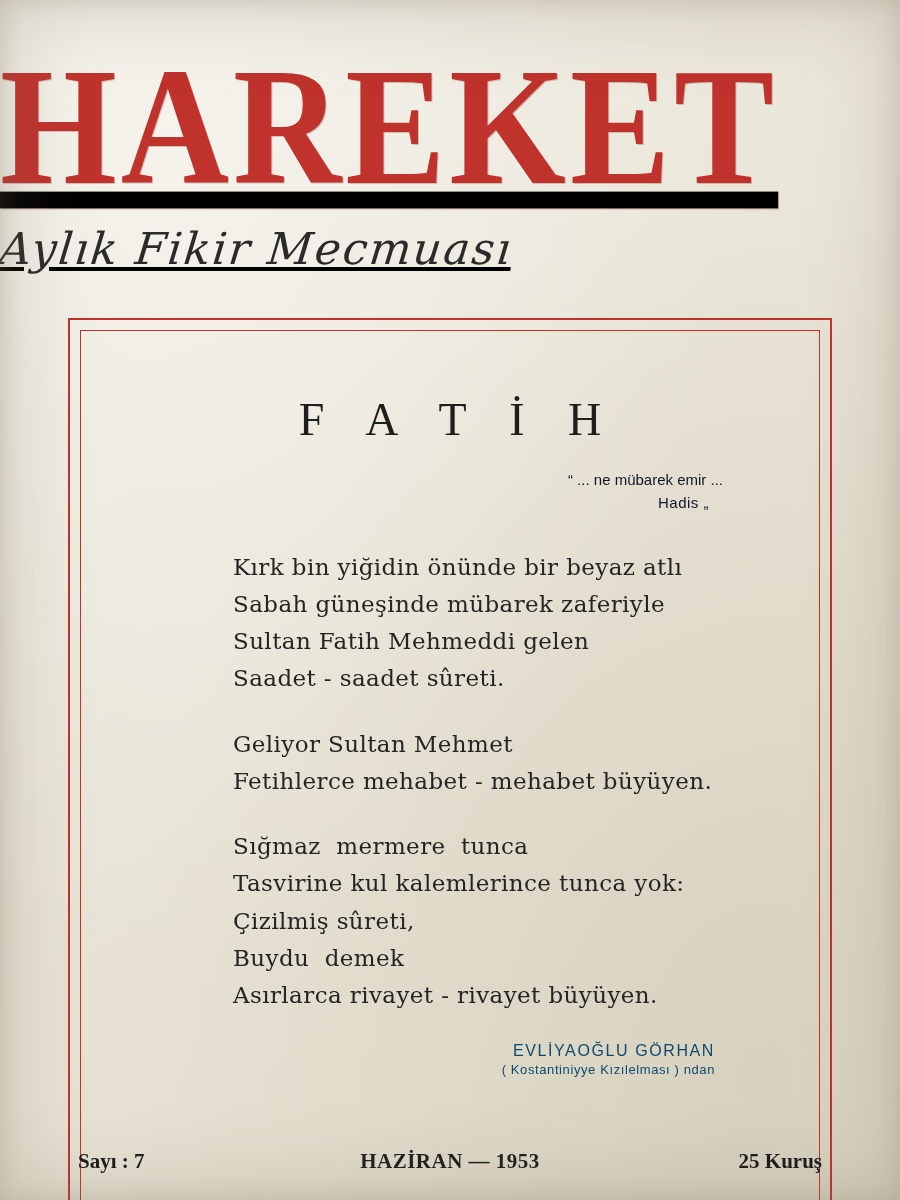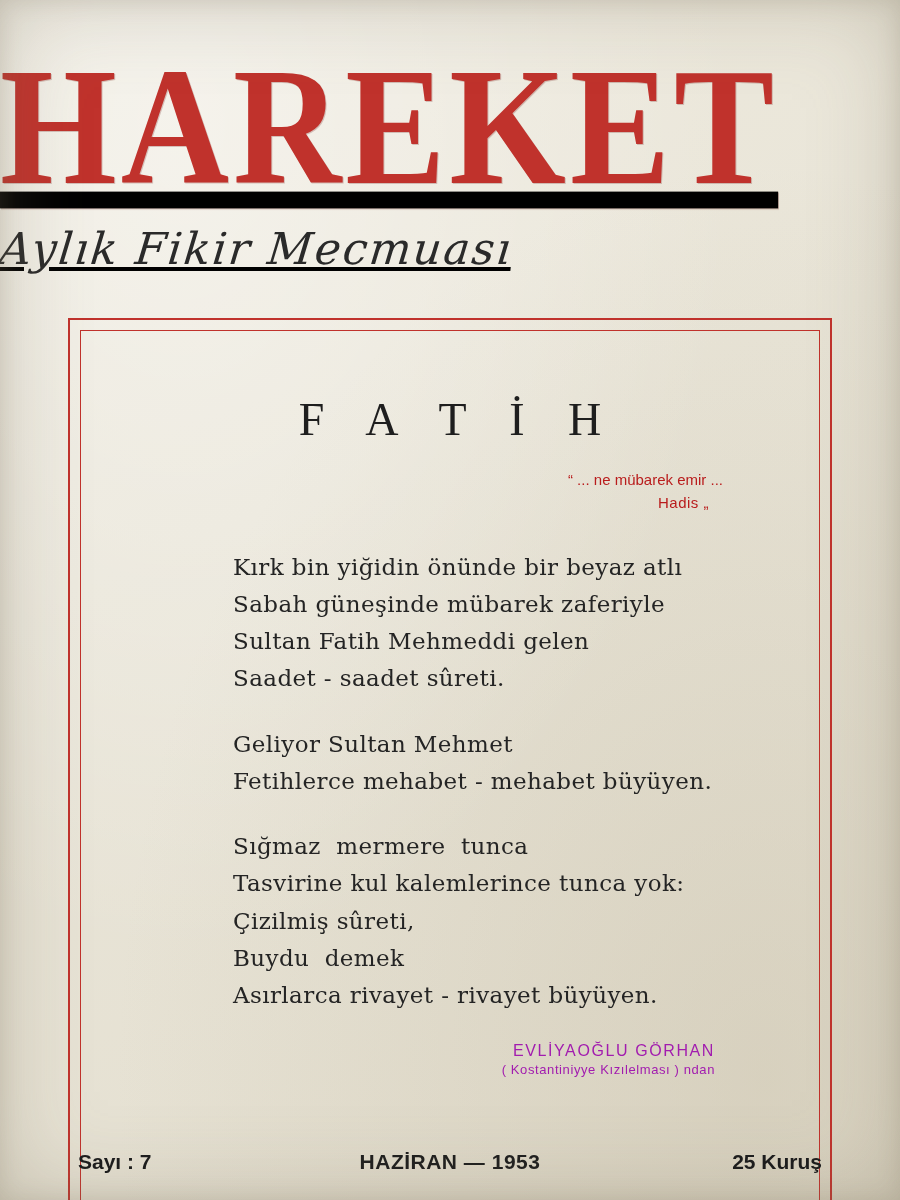--- a/index.html
+++ b/index.html
@@ -94,21 +94,21 @@
     margin: 62px 0 0 0;
     padding-left: 16px;
     font-weight: normal;
   }
 
   .epigraph {
     margin: 22px 96px 0 0;
     text-align: right;
     font-family: "Liberation Sans", sans-serif;
     font-size: 15px;
-    color: #b91c1c;
+    color: #0f172a;
     line-height: 1.55;
   }
   .epigraph .attrib {
     display: block;
     margin-right: 14px;
     letter-spacing: 0.5px;
   }
 
   .poem-body {
     margin: 34px 0 0 152px;
@@ -122,42 +122,42 @@
     margin-bottom: 28px;
   }
   .stanza div {
     white-space: pre;
   }
 
   .signature {
     margin: 26px 104px 0 0;
     text-align: right;
     font-family: "Liberation Sans", sans-serif;
-    color: #a21caf;
+    color: #0c4a6e;
   }
   .signature .author {
     font-size: 16px;
     letter-spacing: 1.6px;
   }
   .signature .source {
     font-size: 13px;
     letter-spacing: 0.6px;
     margin-top: 2px;
   }
 
   
   .footer {
     position: absolute;
     left: 78px;
     right: 78px;
     bottom: 26px;
     display: flex;
     align-items: baseline;
     justify-content: space-between;
-    font-family: Liberation Sans, sans-serif;
+    font-family: Liberation Serif, serif;
     font-weight: bold;
     font-size: 21px;
     color: #1d1d1d;
   }
   .footer .center {
     position: absolute;
     left: 0;
     right: 0;
     text-align: center;
     letter-spacing: 0.5px;

